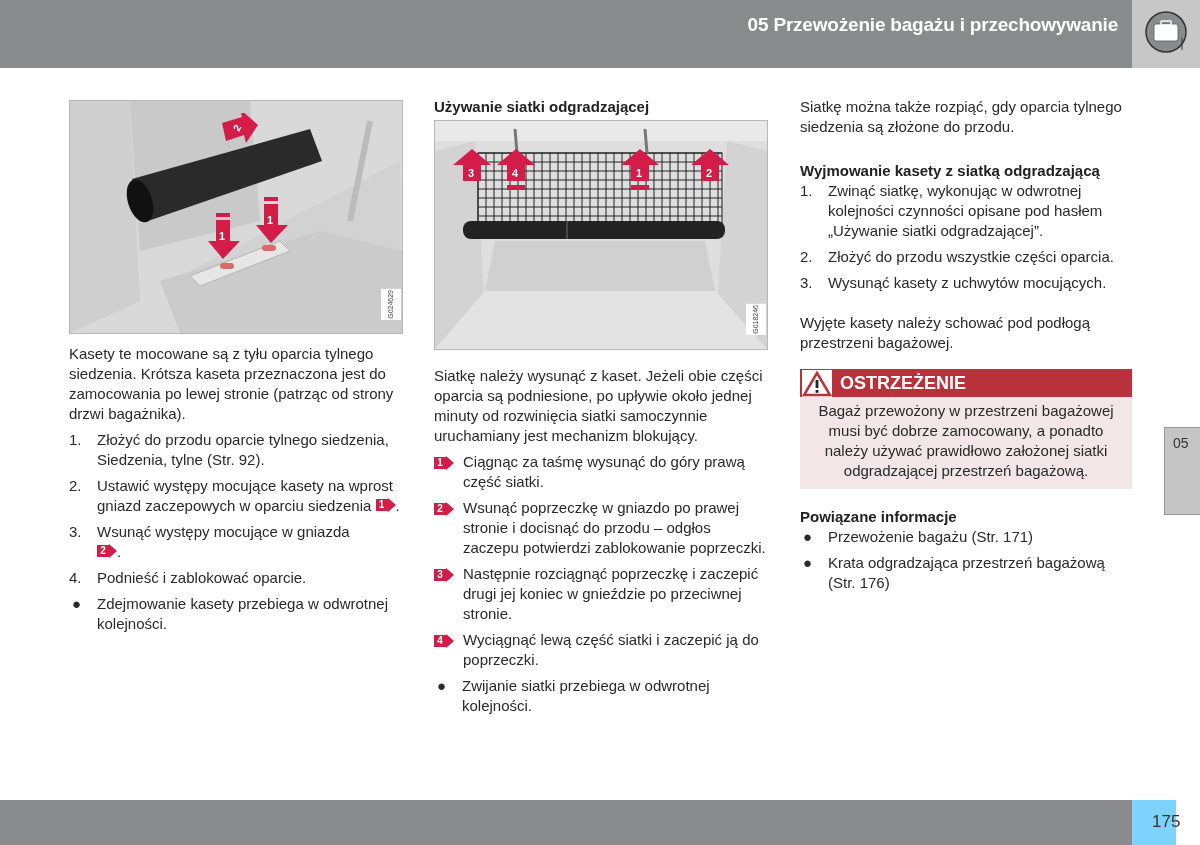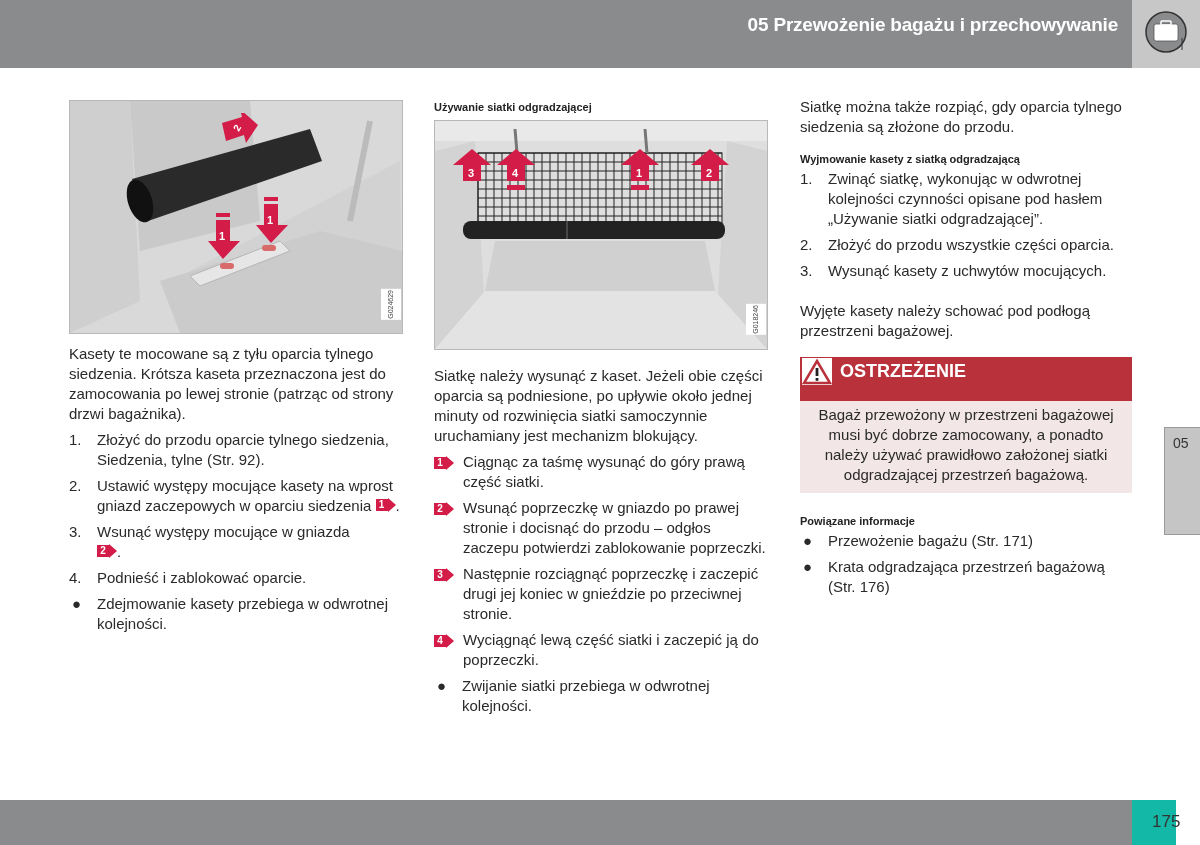--- a/index.html
+++ b/index.html
@@ -2,52 +2,52 @@
 <html><head>
 <meta charset="utf-8">
 <style>
   html, body { margin:0; padding:0; }
   body { width:1200px; height:845px; position:relative; background:#ffffff; overflow:hidden;
          font-family:"Liberation Sans", sans-serif; color:#2a2a2a; }
   .header { position:absolute; left:0; top:0; width:1132px; height:68px; background:#8a8b8d; }
   .header-title { position:absolute; right:14px; top:14px; color:#ffffff; font-size:19px; font-weight:bold; letter-spacing:-0.2px; white-space:nowrap; }
   .header-icon-box { position:absolute; left:1132px; top:0; width:68px; height:68px; background:#c7c7c8; }
   .header-icon { position:absolute; left:12px; top:10px; width:44px; height:44px; }
-  .side-tab { position:absolute; left:1164px; top:427px; width:36px; height:108px; background:#c5c5c6; border-left:1px solid #9a9a9a; border-top:1px solid #9a9a9a; border-bottom:1px solid #9a9a9a; box-sizing:border-box; }
+  .side-tab { position:absolute; left:1164px; top:427px; width:36px; height:88px; background:#c5c5c6; border-left:1px solid #9a9a9a; border-top:1px solid #9a9a9a; border-bottom:1px solid #9a9a9a; box-sizing:border-box; }
   .side-tab span { position:absolute; left:8px; top:7px; font-size:14px; color:#333; }
   .footer { position:absolute; left:0; top:800px; width:1132px; height:45px; background:#8a8b8d; }
-  .footer-num-box { position:absolute; left:1132px; top:800px; width:44px; height:45px; background:#14b8a6; }
+  .footer-num-box { position:absolute; left:1132px; top:800px; width:44px; height:45px; background:#7dd3fc; }
   .footer-num-box span { position:absolute; left:20px; top:12px; font-size:17px; color:#333; }
 
   .col { position:absolute; font-size:15px; line-height:20px; }
   .col1 { left:69px; top:100px; width:335px; }
   .col2 { left:434px; top:97px; width:335px; }
   .col3 { left:800px; top:97px; width:335px; }
 
   .figure { position:relative; border:1px solid #b8b8b8; background:#dcdcdc; overflow:hidden; }
   .fig1 { width:332px; height:232px; }
   .fig2 { width:332px; height:228px; margin-top:3px; }
   .fig-code { position:absolute; font-size:7px; color:#444; background:#fff; writing-mode:vertical-rl; transform:rotate(180deg); padding:1px 0; }
 
   p { margin:0; }
   .para { margin-top:10px; }
-  .h3 { font-weight:bold; font-size:11px; line-height:20px; color:#222; }
+  .h3 { font-weight:bold; font-size:15px; line-height:20px; color:#222; }
   ol.steps, ul.bul { list-style:none; margin:0; padding:0; }
   .step { position:relative; padding-left:28px; margin-top:6px; }
   .step .num { position:absolute; left:0; top:0; }
   .bullet { position:relative; padding-left:28px; margin-top:6px; }
   .bullet .dot { position:absolute; left:3px; top:0; }
   .arrow-step { position:relative; padding-left:29px; margin-top:6px; }
   .arrow-badge { display:inline-block; position:relative; width:20px; height:14px; vertical-align:-1px; }
   .arrow-step .arrow-badge { position:absolute; left:0; top:4px; }
   .arrow-badge .sq { position:absolute; left:0; top:1px; width:12px; height:12px; background:#d31c47; color:#fff; font-size:10px; font-weight:bold; line-height:12px; text-align:center; }
   .arrow-badge .tip { position:absolute; left:12px; top:0; width:0; height:0; border-top:7px solid transparent; border-bottom:7px solid transparent; border-left:8px solid #d31c47; }
 
   .warn { margin-top:16px; width:332px; background:#f2e6e6; }
-  .warn-head { position:relative; height:44px; background:#b9313b; color:#fff; font-weight:bold; font-size:18px; line-height:28px; padding-left:40px; }
+  .warn-head { position:relative; height:28px; background:#b9313b; color:#fff; font-weight:bold; font-size:18px; line-height:28px; padding-left:40px; }
   .warn-icon { position:absolute; left:2px; top:1px; width:30px; height:27px; background:#fff; }
   .warn-body { padding:4px 14px 8px 14px;text-align:center; }
 </style>
 </head>
 <body>
 
 <div class="header">
   <div class="header-title">05 Przewożenie bagażu i przechowywanie</div>
 </div>
 <div class="header-icon-box">
@@ -232,21 +232,21 @@
     <span>Wyciągnąć lewą część siatki i zaczepić ją do poprzeczki.</span>
   </div>
   <div class="bullet">
     <span class="dot">●</span>
     <span>Zwijanie siatki przebiega w odwrotnej kolejności.</span>
   </div>
 </div>
 
 <div class="col col3">
   <p>Siatkę można także rozpiąć, gdy oparcia tylnego siedzenia są złożone do przodu.</p>
-  <div class="h3" style="margin-top:12px">Wyjmowanie kasety z siatką odgradzającą</div>
+  <div class="h3" style="margin-top:24px">Wyjmowanie kasety z siatką odgradzającą</div>
   <ol class="steps">
     <li class="step" style="margin-top:0">
       <span class="num">1.</span>
       <span>Zwinąć siatkę, wykonując w odwrotnej kolejności czynności opisane pod hasłem „Używanie siatki odgradzającej”.</span>
     </li>
     <li class="step">
       <span class="num">2.</span>
       <span>Złożyć do przodu wszystkie części oparcia.</span>
     </li>
     <li class="step">

